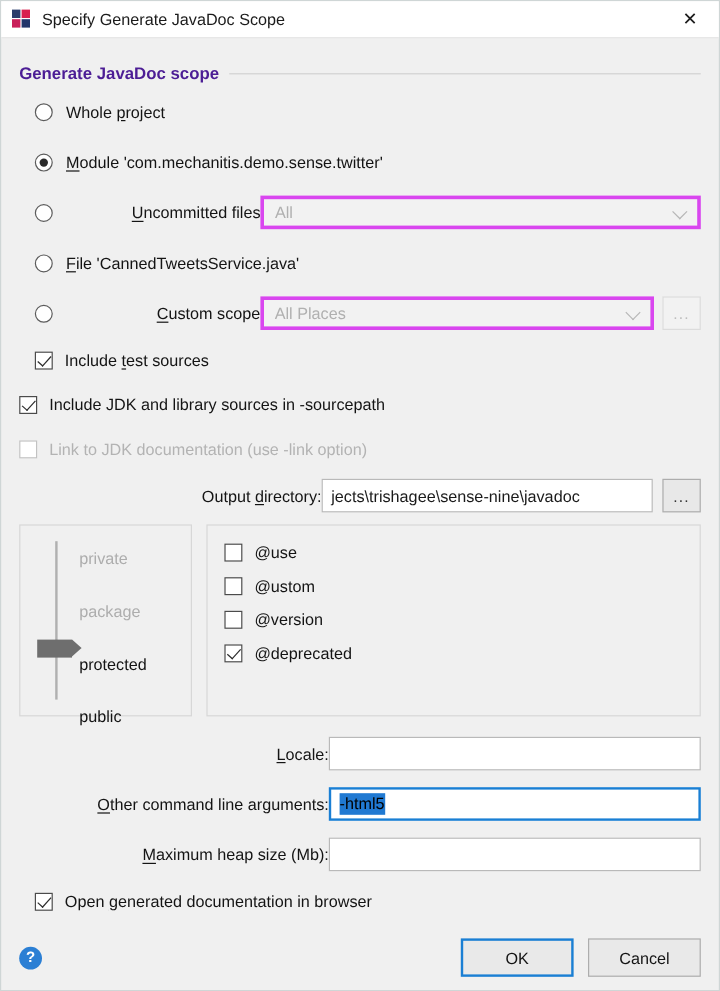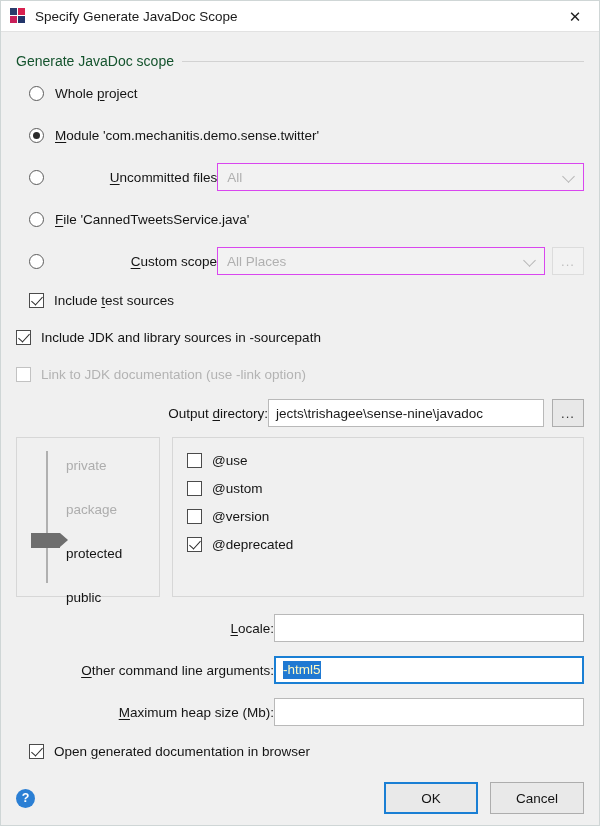--- a/index.html
+++ b/index.html
@@ -68,23 +68,24 @@
   
   .group-header {
     display: flex;
     align-items: center;
     margin-top: 20px;
     margin-bottom: 2px;
     height: 18px;
   }
   .group-header .gh-label {
     font-size: 14px;
-    color: #14532d;
+    color: #4c1d95;
     white-space: nowrap;
     padding-right: 8px;
+    font-weight: bold;
   }
   .group-header .gh-rule {
     flex: 1 1 auto;
     height: 1px;
     background: #d2d2d2;
   }
   
   .row {
     display: flex;
     align-items: center;
@@ -133,21 +134,21 @@
   .cbox.disabled {
     border-color: #c2c2c2;
   }
   .lbl { white-space: nowrap; color: #141414; text-align: right; }
   .lbl.disabled { color: #b3b3b3; }
   .mn { text-decoration: underline; text-underline-offset: 2px; }
   
   .combo {
     height: 28px;
     background: #f2f2f2;
-    border: 1px solid #d946ef;
+    border: 3px solid #d946ef;
     box-sizing: border-box;
     display: flex;
     align-items: center;
     padding: 0 6px 0 9px;
     color: #b0b0b0;
     font-size: 13.5px;
   }
   .combo .cval { flex: 1 1 auto; white-space: nowrap; overflow: hidden; }
   .chev {
     width: 16px; height: 16px;
@@ -191,21 +192,21 @@
     font-size: 13.5px;
     color: #1a1a1a;
     overflow: hidden;
     white-space: nowrap;
   }
   .tfield.focused {
     border: 2px solid #1a7fd4;
   }
   .sel {
     background: #2079d2;
-    color: #fef9c3;
+    color: #000000;
     padding: 1px 0 2px 0;
   }
   
   .outdir-row {
     display: flex;
     align-items: center;
     height: 40px;
   }
   .outdir-label { width: 252px; flex: none; }
   

